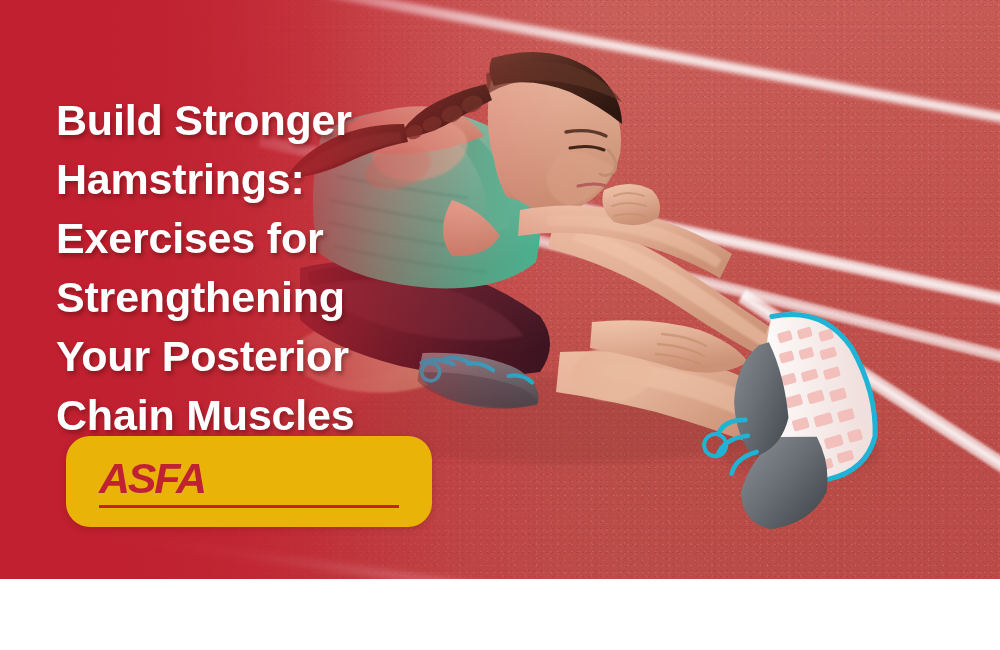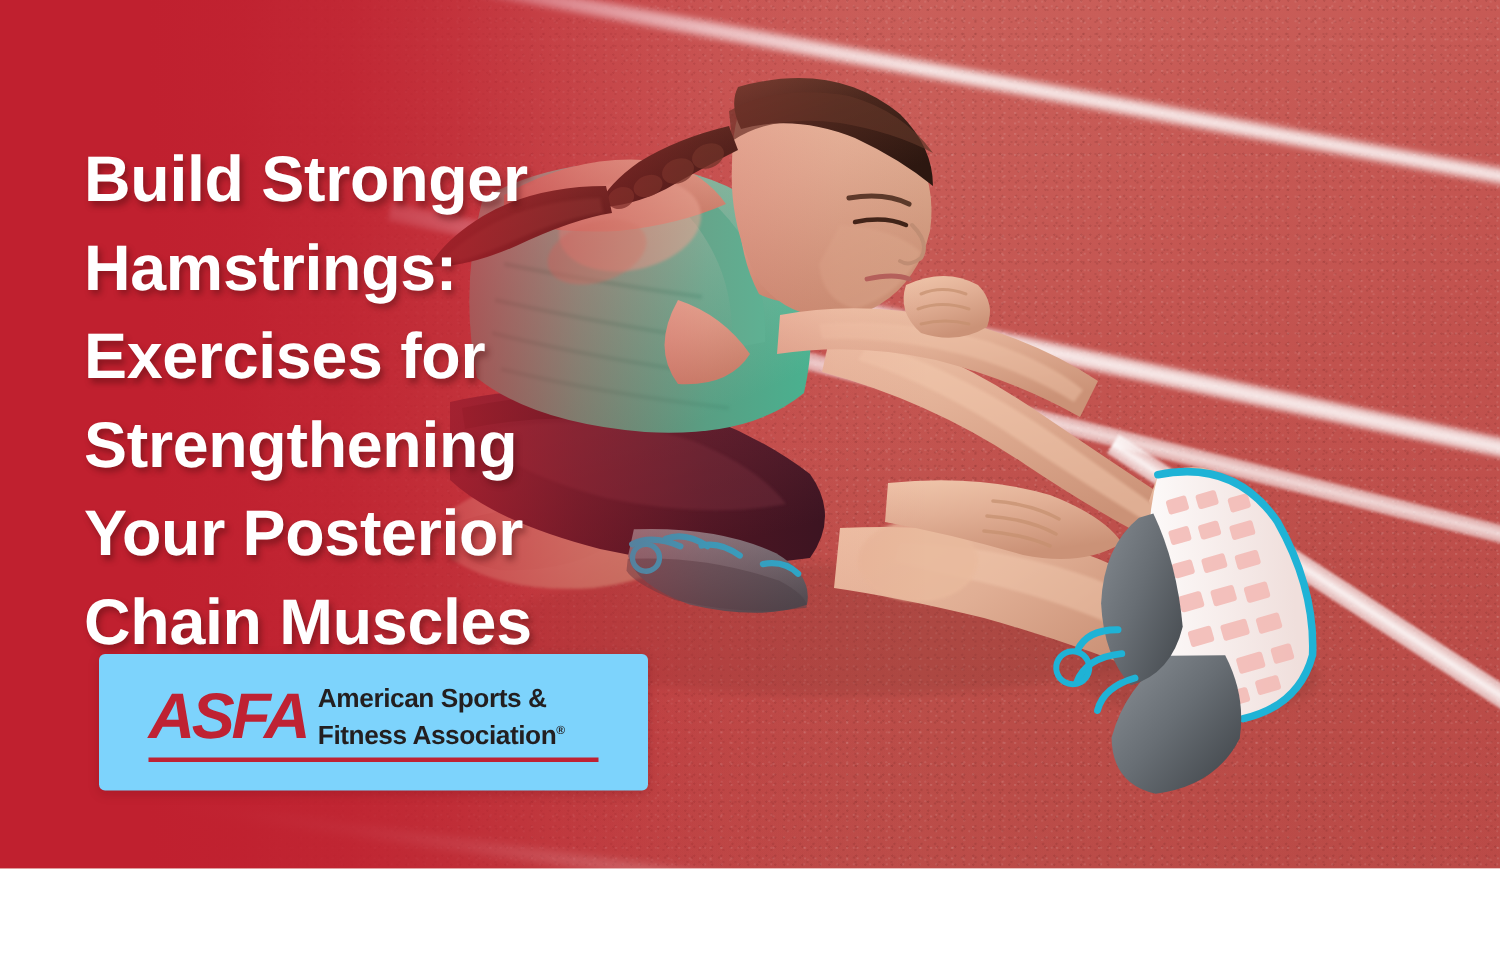--- a/index.html
+++ b/index.html
@@ -91,22 +91,22 @@
     white-space: pre-line;
   }
 
   
   .logo-card {
     position: absolute;
     left: 66px;
     top: 436px;
     width: 366px;
     height: 91px;
-    background: #7dd3fc;
-    border-radius: 4px;
+    background: #eab308;
+    border-radius: 24px;
     box-shadow: 0 2px 7px rgba(90,10,16,0.22);
     display: flex;
     align-items: center;
     justify-content: center;
   }
   .logo-inner {
     display: flex;
     flex-direction: column;
     align-items: flex-start;
     width: 300px;
@@ -357,22 +357,18 @@
 Hamstrings:
 Exercises for
 Strengthening
 Your Posterior
 Chain Muscles</h1>
 
   <div class="logo-card">
     <div class="logo-inner">
       <div class="logo-row">
         <span class="asfa-mark">ASFA</span>
-        <span class="logo-words">
-          <span>American Sports &amp;</span>
-          <span><span>Fitness Association</span><span class="reg">®</span></span>
-        </span>
       </div>
       <div class="logo-rule"></div>
     </div>
   </div>
 
 </div>
 
 </body></html>

